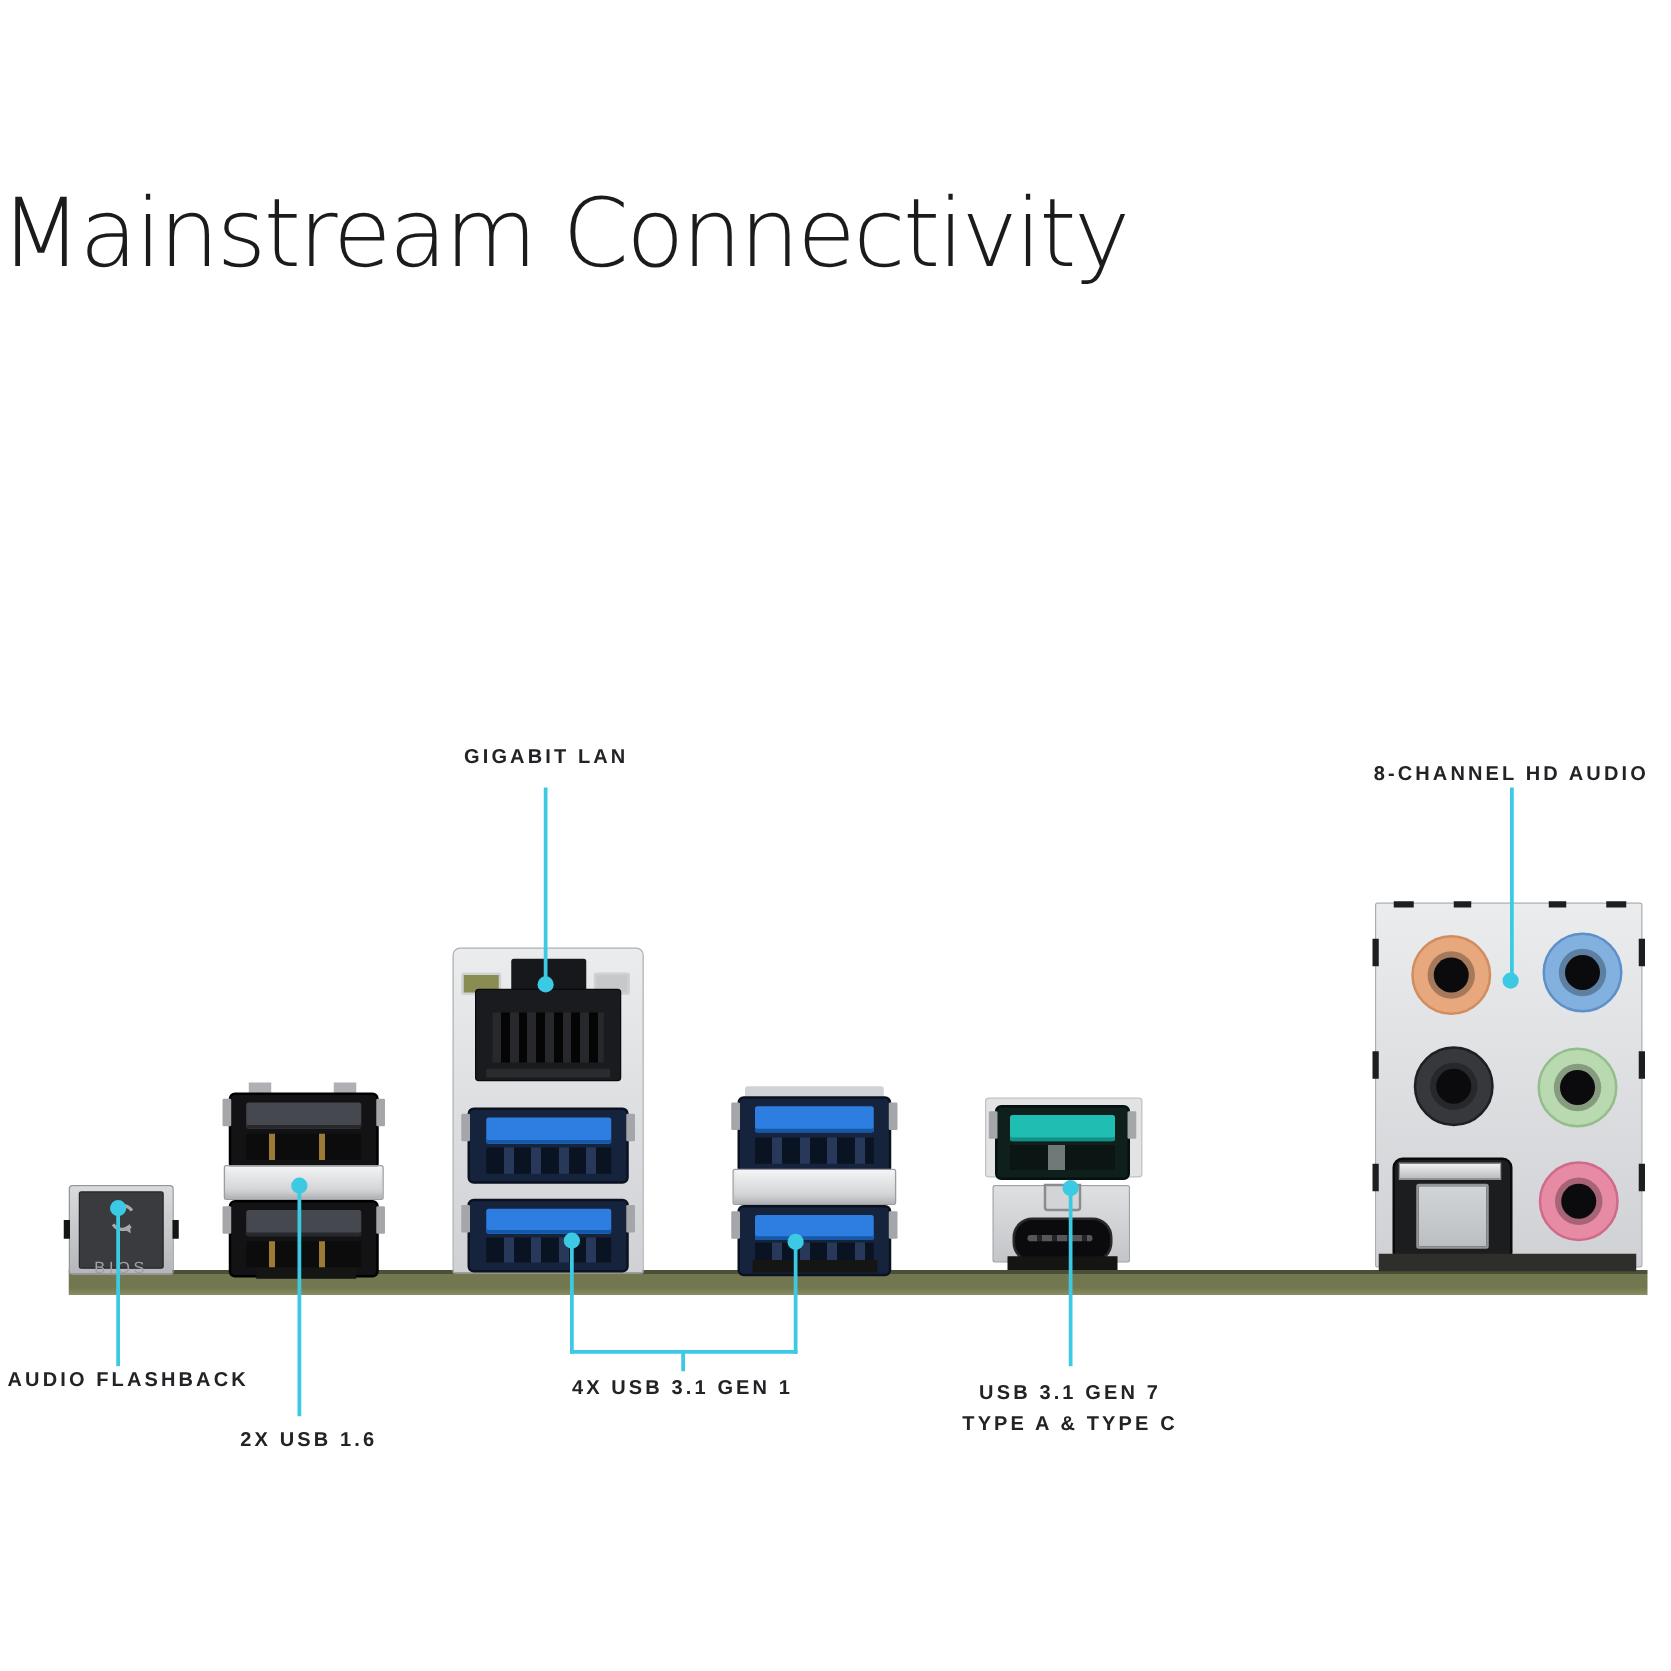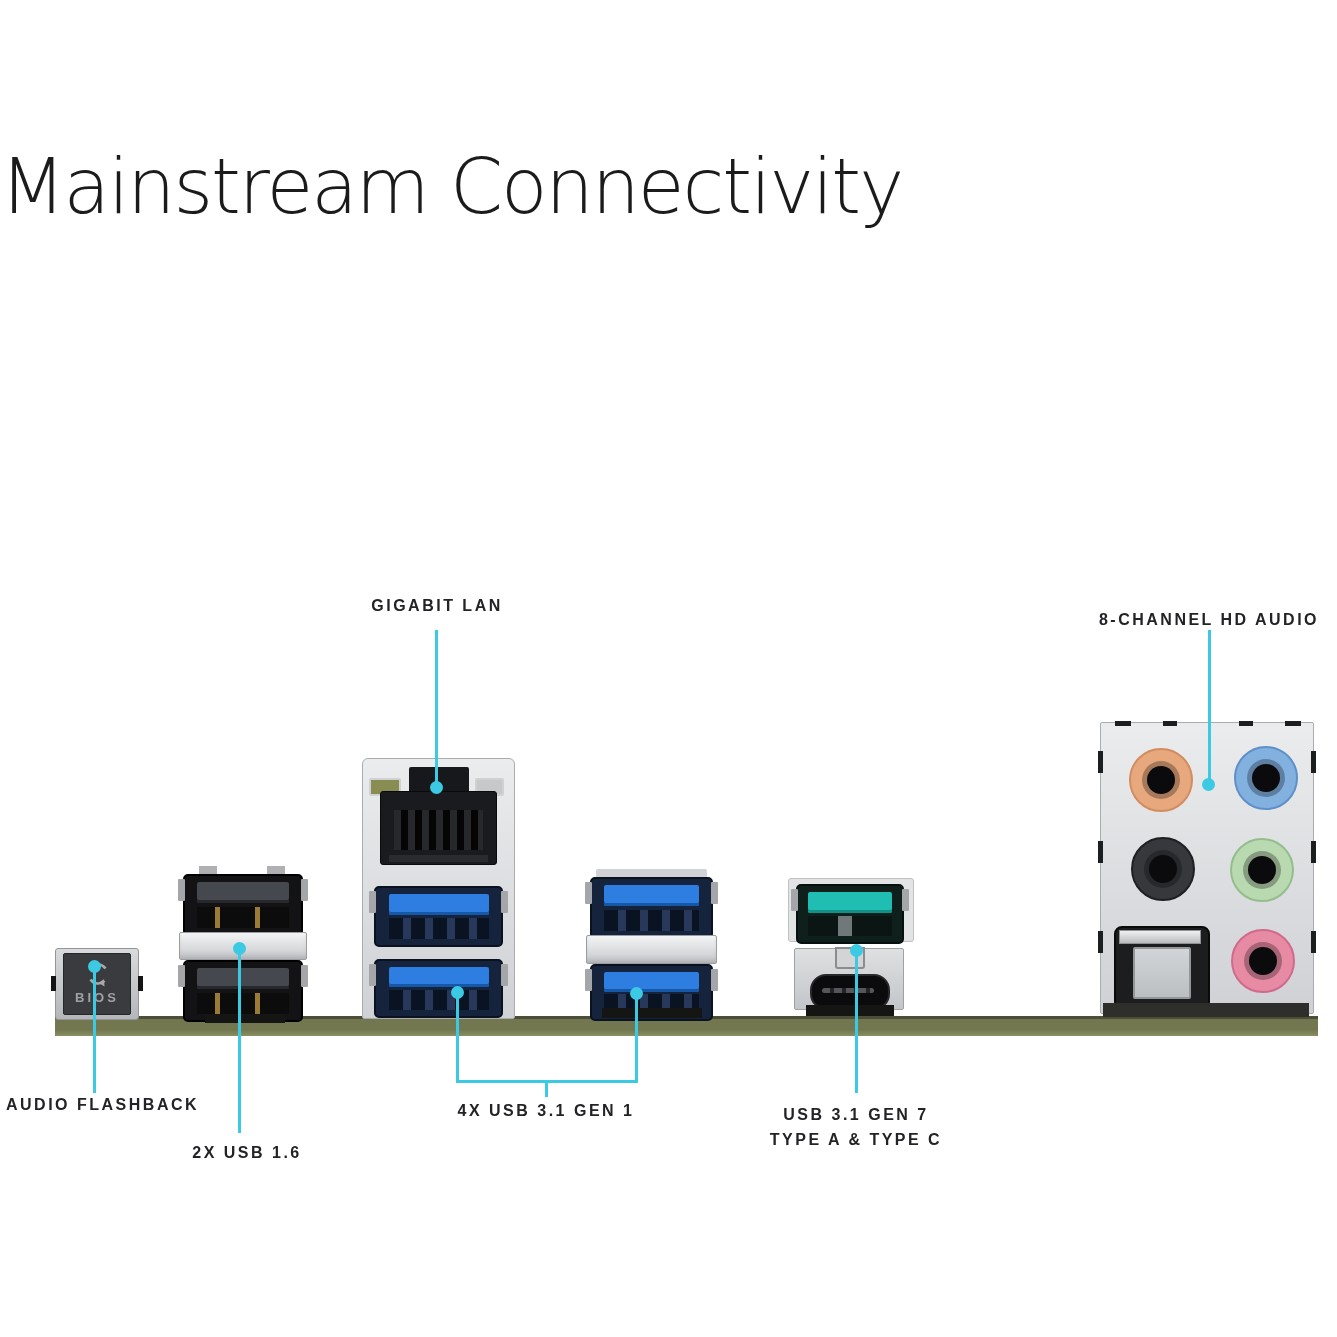--- a/index.html
+++ b/index.html
@@ -56,21 +56,21 @@
   .rj45-clip{position:absolute;background:#17181b;border-radius:2px;}
   .rj45-body{position:absolute;background:#1a1b1f;border-radius:3px;border:1px solid #0a0a0c;}
   .rj45-comb{position:absolute;background:repeating-linear-gradient(90deg,#26282c 0 7px,#050506 7px 14px);}
   .led{position:absolute;height:14px;border:2px solid #cfd1d4;border-radius:2px;}
 
   
   .bios-frame{position:absolute;left:55px;top:948px;width:82px;height:70px;
       background:linear-gradient(180deg,#d8dadc,#b4b6b9);border:1px solid #939598;border-radius:3px;}
   .bios-face{position:absolute;left:7px;top:4px;width:66px;height:60px;background:#3a3b3f;
       border-radius:2px;border:1px solid #252629;text-align:center;}
-  .bios-face .lbl{display:block;margin-top:36px;font-size:13px;font-weight:bold;
+  .bios-face .lbl{display:block;margin-top:52px;font-size:13px;font-weight:normal;
       letter-spacing:3px;color:#9fa1a5;}
   .bios-face svg{position:absolute;left:19px;top:5px;}
   .bios-clip{position:absolute;width:5px;height:15px;background:#141414;top:27px;}
 
   
   .c-housing{position:absolute;background:linear-gradient(180deg,#dfe0e2,#c3c5c8);
       border:1px solid #9fa1a4;border-radius:2px;}
   .c-notch{position:absolute;left:40px;top:-2px;width:26px;height:18px;background:#d2d4d6;
       border:2px solid #8a8c8f;border-radius:0 0 3px 3px;}
   .c-oval{position:absolute;left:15px;top:25px;width:76px;height:32px;background:#0b0b0d;

